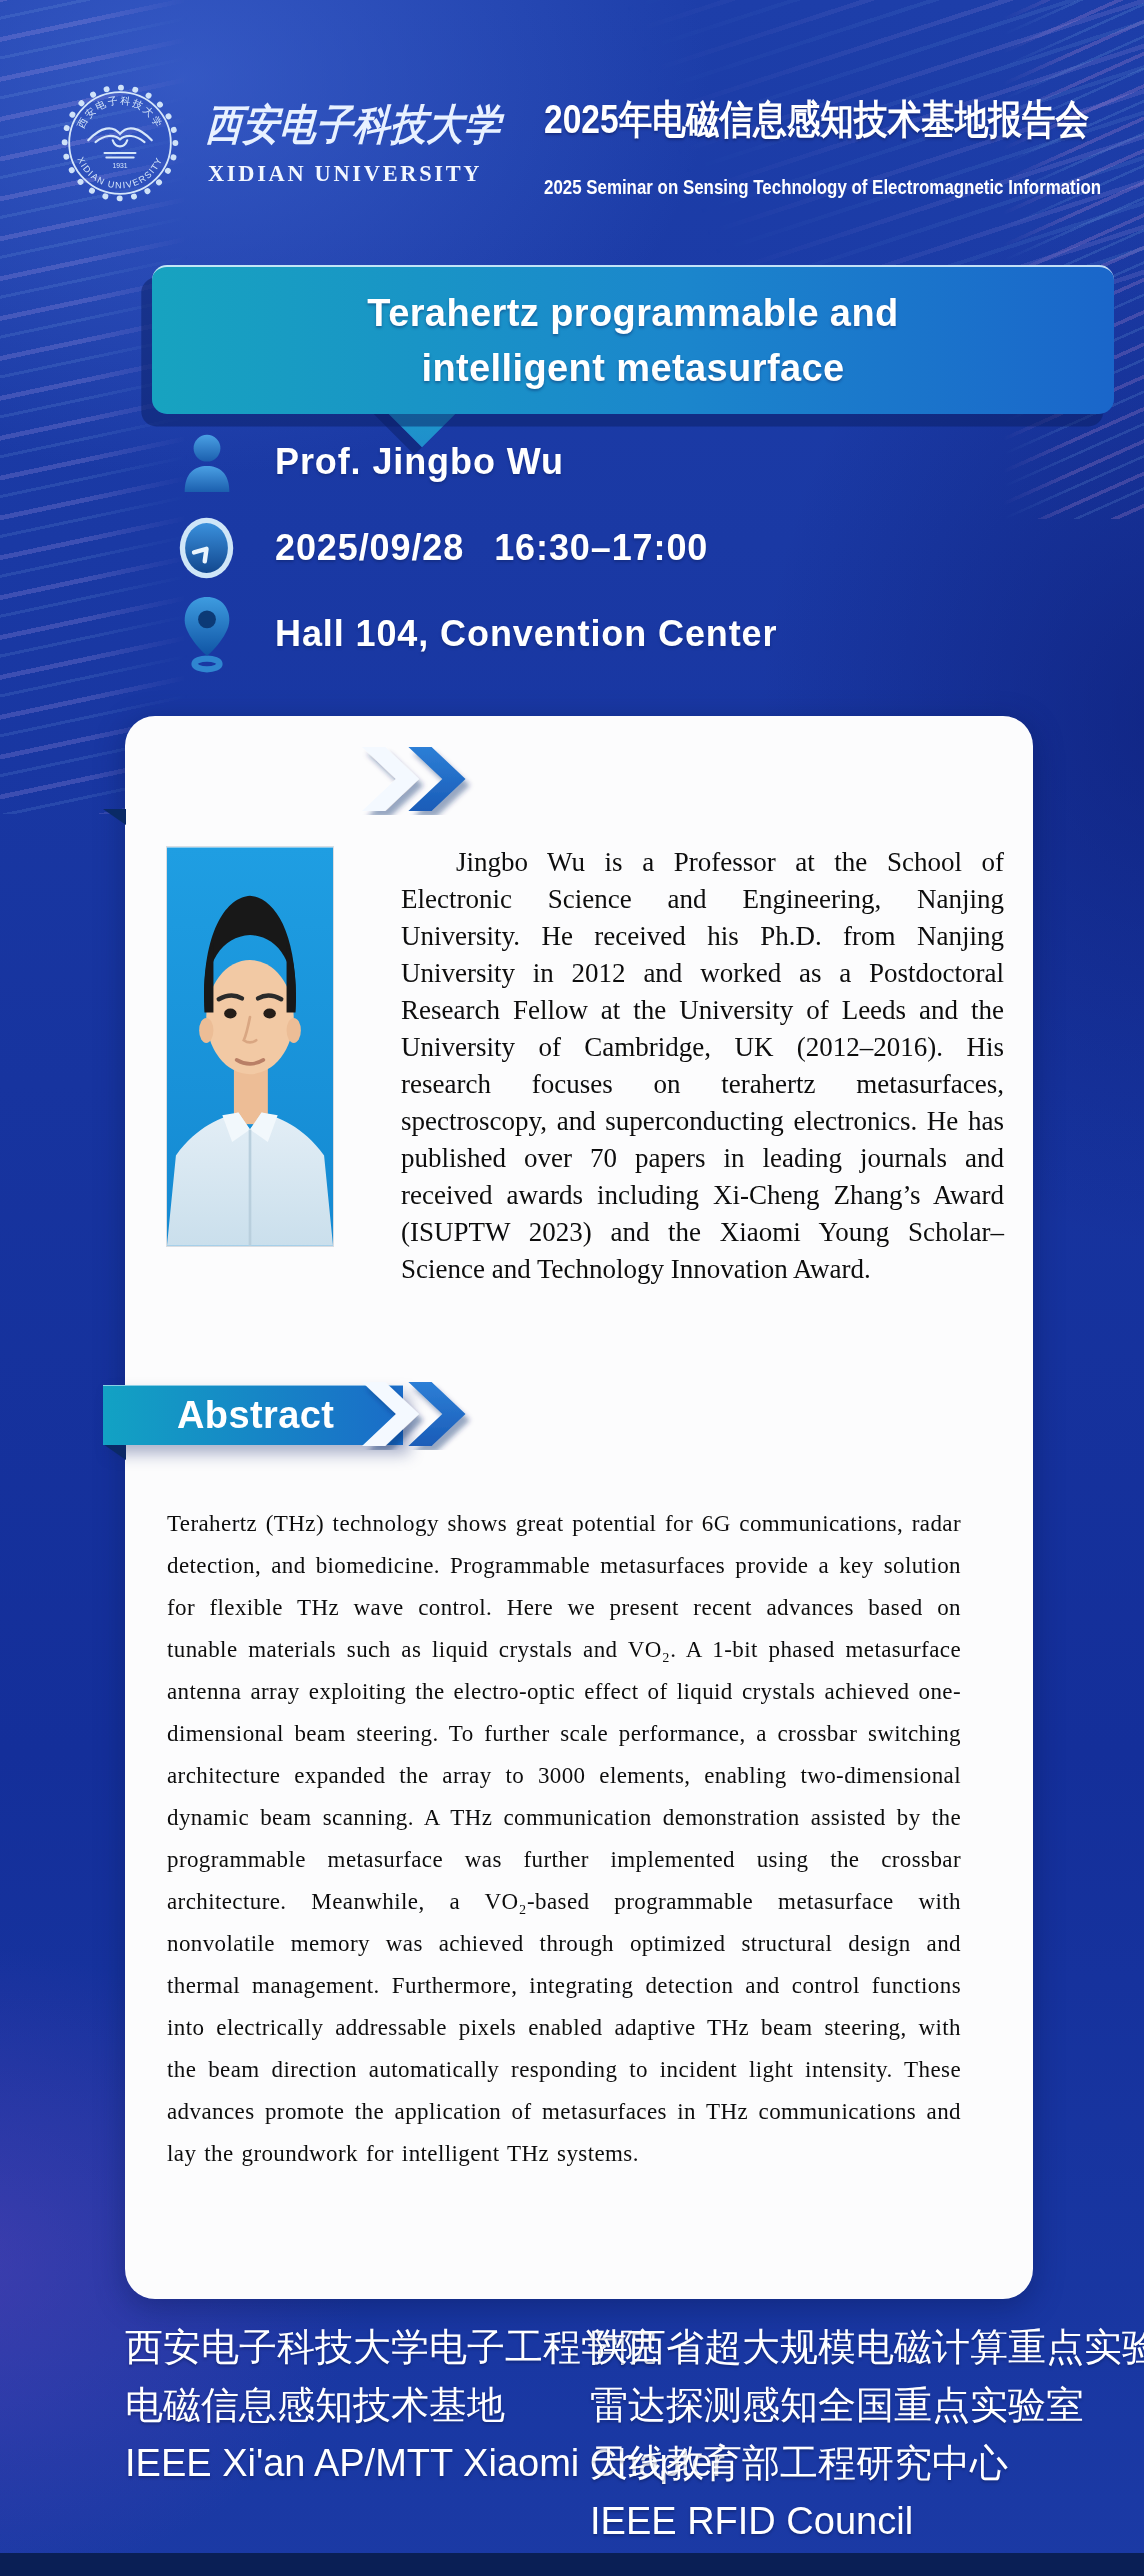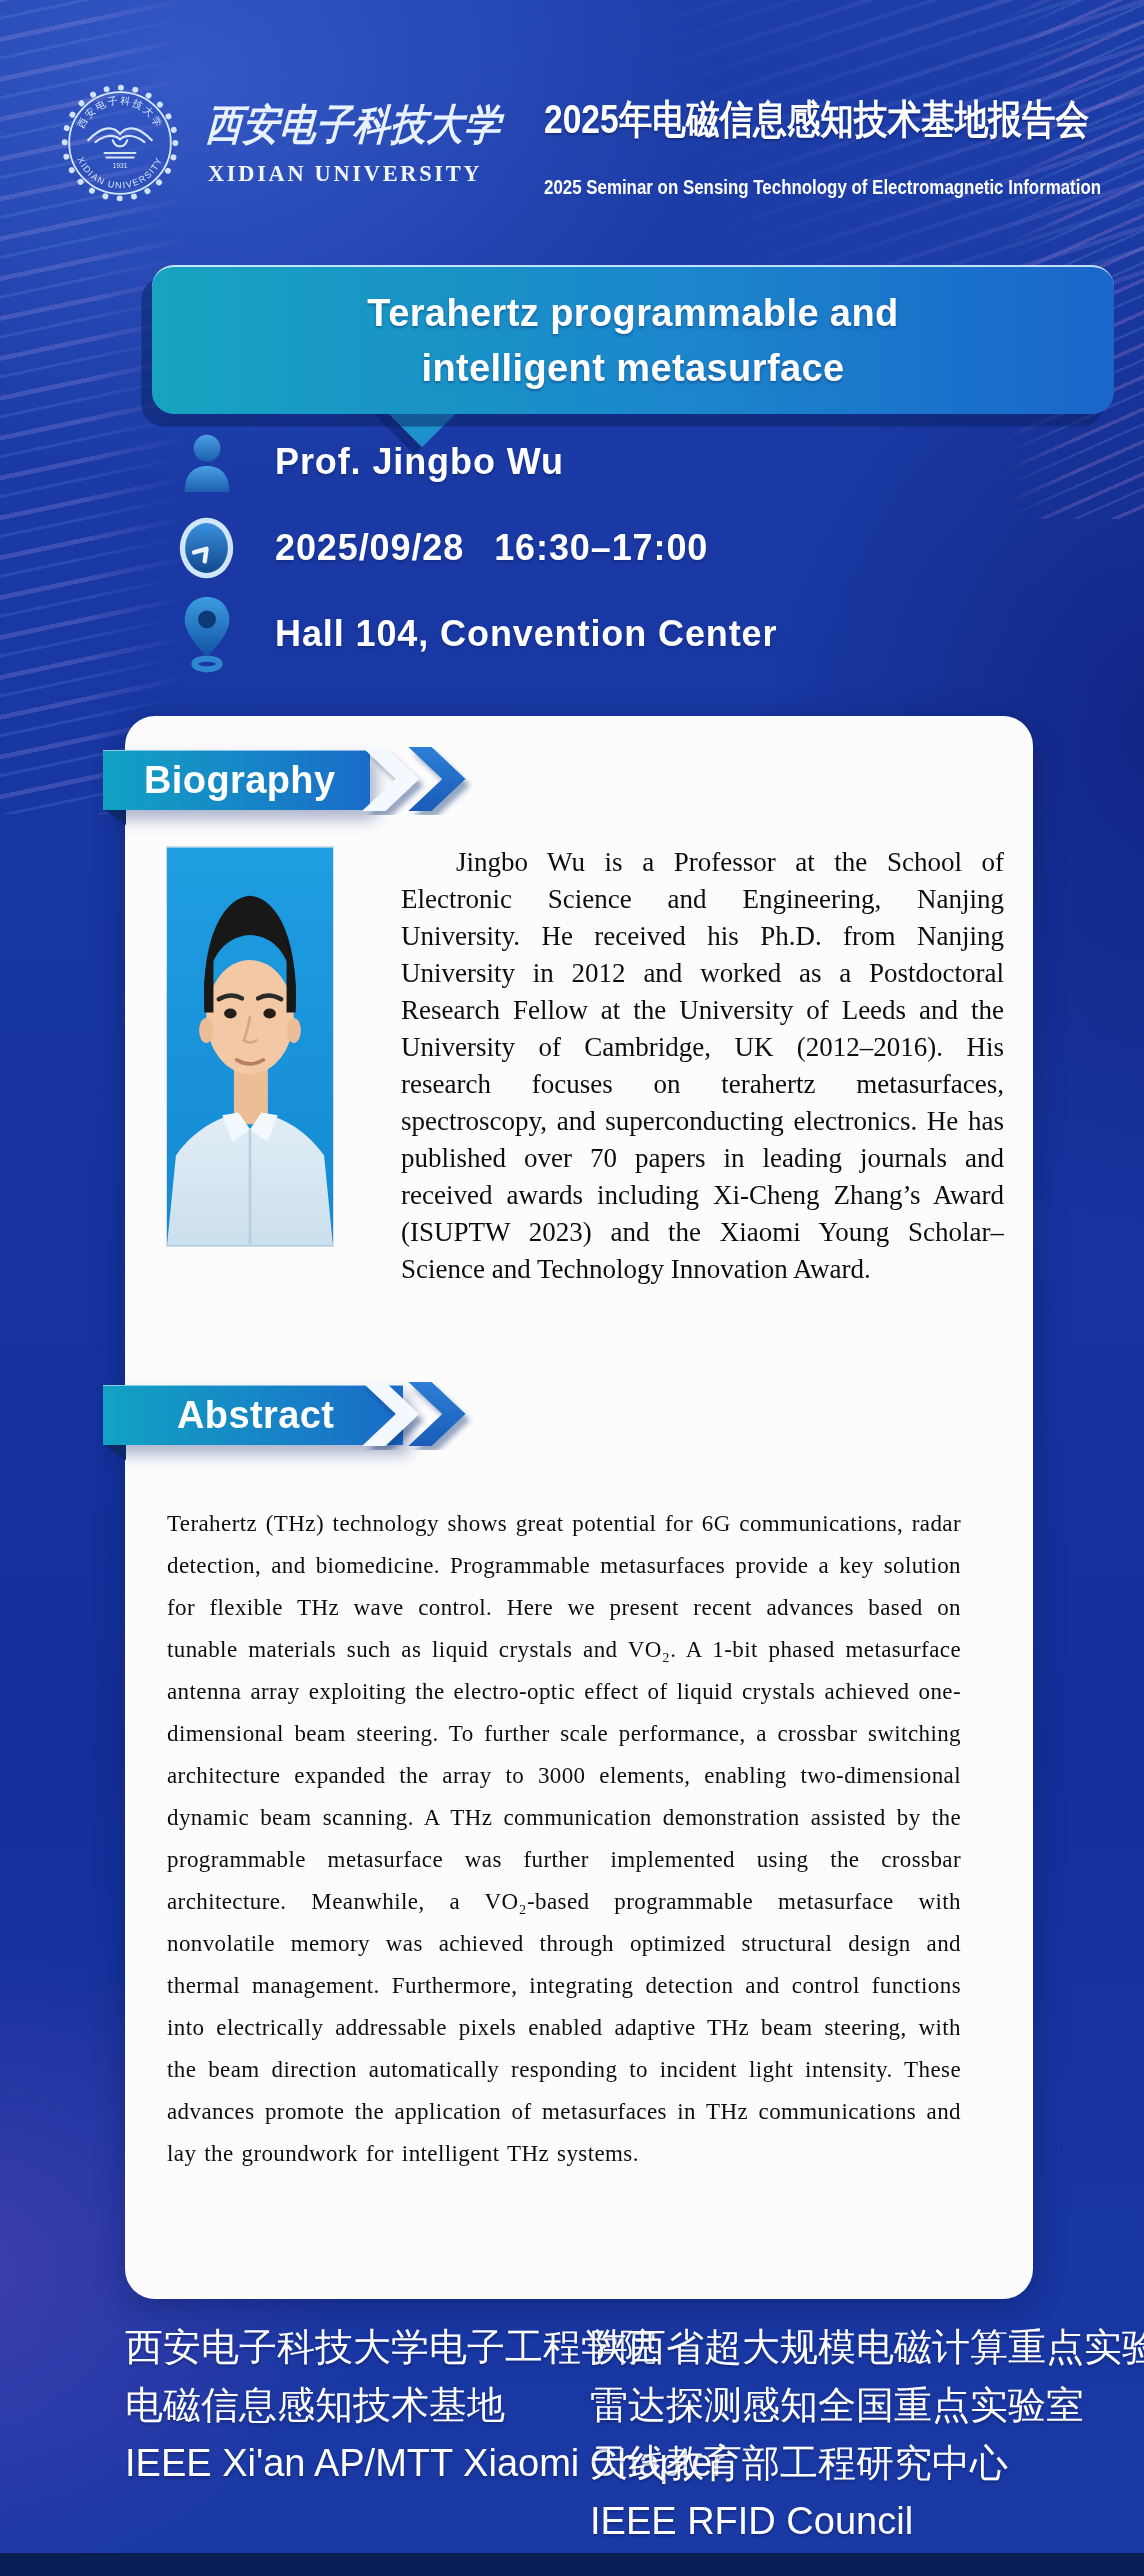--- a/index.html
+++ b/index.html
@@ -38,21 +38,21 @@
     font-size:22.4px; font-weight:bold; letter-spacing:2.7px; color:#f2f7ff; white-space:nowrap;}
   .sem-cn{position:absolute; left:544px; top:92px; font-size:40px; font-weight:800;
     white-space:nowrap; transform:scaleX(.84); transform-origin:left center; letter-spacing:0;
     text-shadow:0 1.8px 2.7px rgba(8,20,80,.45);}
   .sem-en{position:absolute; left:544px; top:175px; font-size:20.6px; font-weight:bold;
     white-space:nowrap; transform:scaleX(.82); transform-origin:left center; letter-spacing:0;}
   
   .banner-tail{position:absolute; left:390px; top:370px; width:64px; height:64px;
     transform:rotate(45deg); background:linear-gradient(135deg,#1ba6c8,#1f8ecc);
     box-shadow:0 10.7px 0 rgba(9,30,100,.5); z-index:2;}
-  .banner{position:absolute; left:152px; top:265px; width:962px; height:147px; border-radius:22px;
+  .banner{position:absolute; left:152px; top:265px; width:962px; height:147px; border-radius:15px;
     background:linear-gradient(90deg,#17a3c0 0%,#1b86cc 55%,#1a66ca 100%);
     border-top:2.7px solid rgba(225,243,255,.85);
     box-shadow:-10.7px 12.5px 0 rgba(9,30,100,.5); z-index:3;
     display:flex; flex-direction:column; justify-content:center; align-items:center;}
   .banner .line{font-size:38px; font-weight:bold; line-height:55px; letter-spacing:0.4px;
     text-shadow:0 1.8px 2.7px rgba(10,30,90,.4);}
   
   .info{position:absolute; left:177px; top:419px; z-index:3;}
   .info-row{display:flex; align-items:center; height:86px;}
   .info-icon{width:59px; display:flex; justify-content:center;}
@@ -179,23 +179,20 @@
           <circle cx="28" cy="27" r="10" fill="#0c3a76"></circle>
         </svg>
       </div>
       <div class="info-text">Hall 104, Convention Center</div>
     </div>
   </div>
 
   <div class="card"></div>
 
   <div class="ribbon-fold fold-bio"></div>
-  <div class="ribbon-body rb-bio">
-    <span>Biography</span>
-  </div>
   <svg class="ribbon-chevrons chev-bio" viewBox="0 0 130 80">
     <defs>
       <linearGradient id="cg1" x1="0" y1="0" x2="0" y2="1">
         <stop offset="0" stop-color="#2d7fd6"></stop>
           <stop offset="1" stop-color="#1a5cb8"></stop>
         </linearGradient>
       <filter id="ds1" x="-30%" y="-30%" width="180%" height="180%">
         <feDropShadow dx="5" dy="7" stdDeviation="3" flood-color="#0f2369" flood-opacity="0.4"></feDropShadow>
         </filter>
     </defs>

